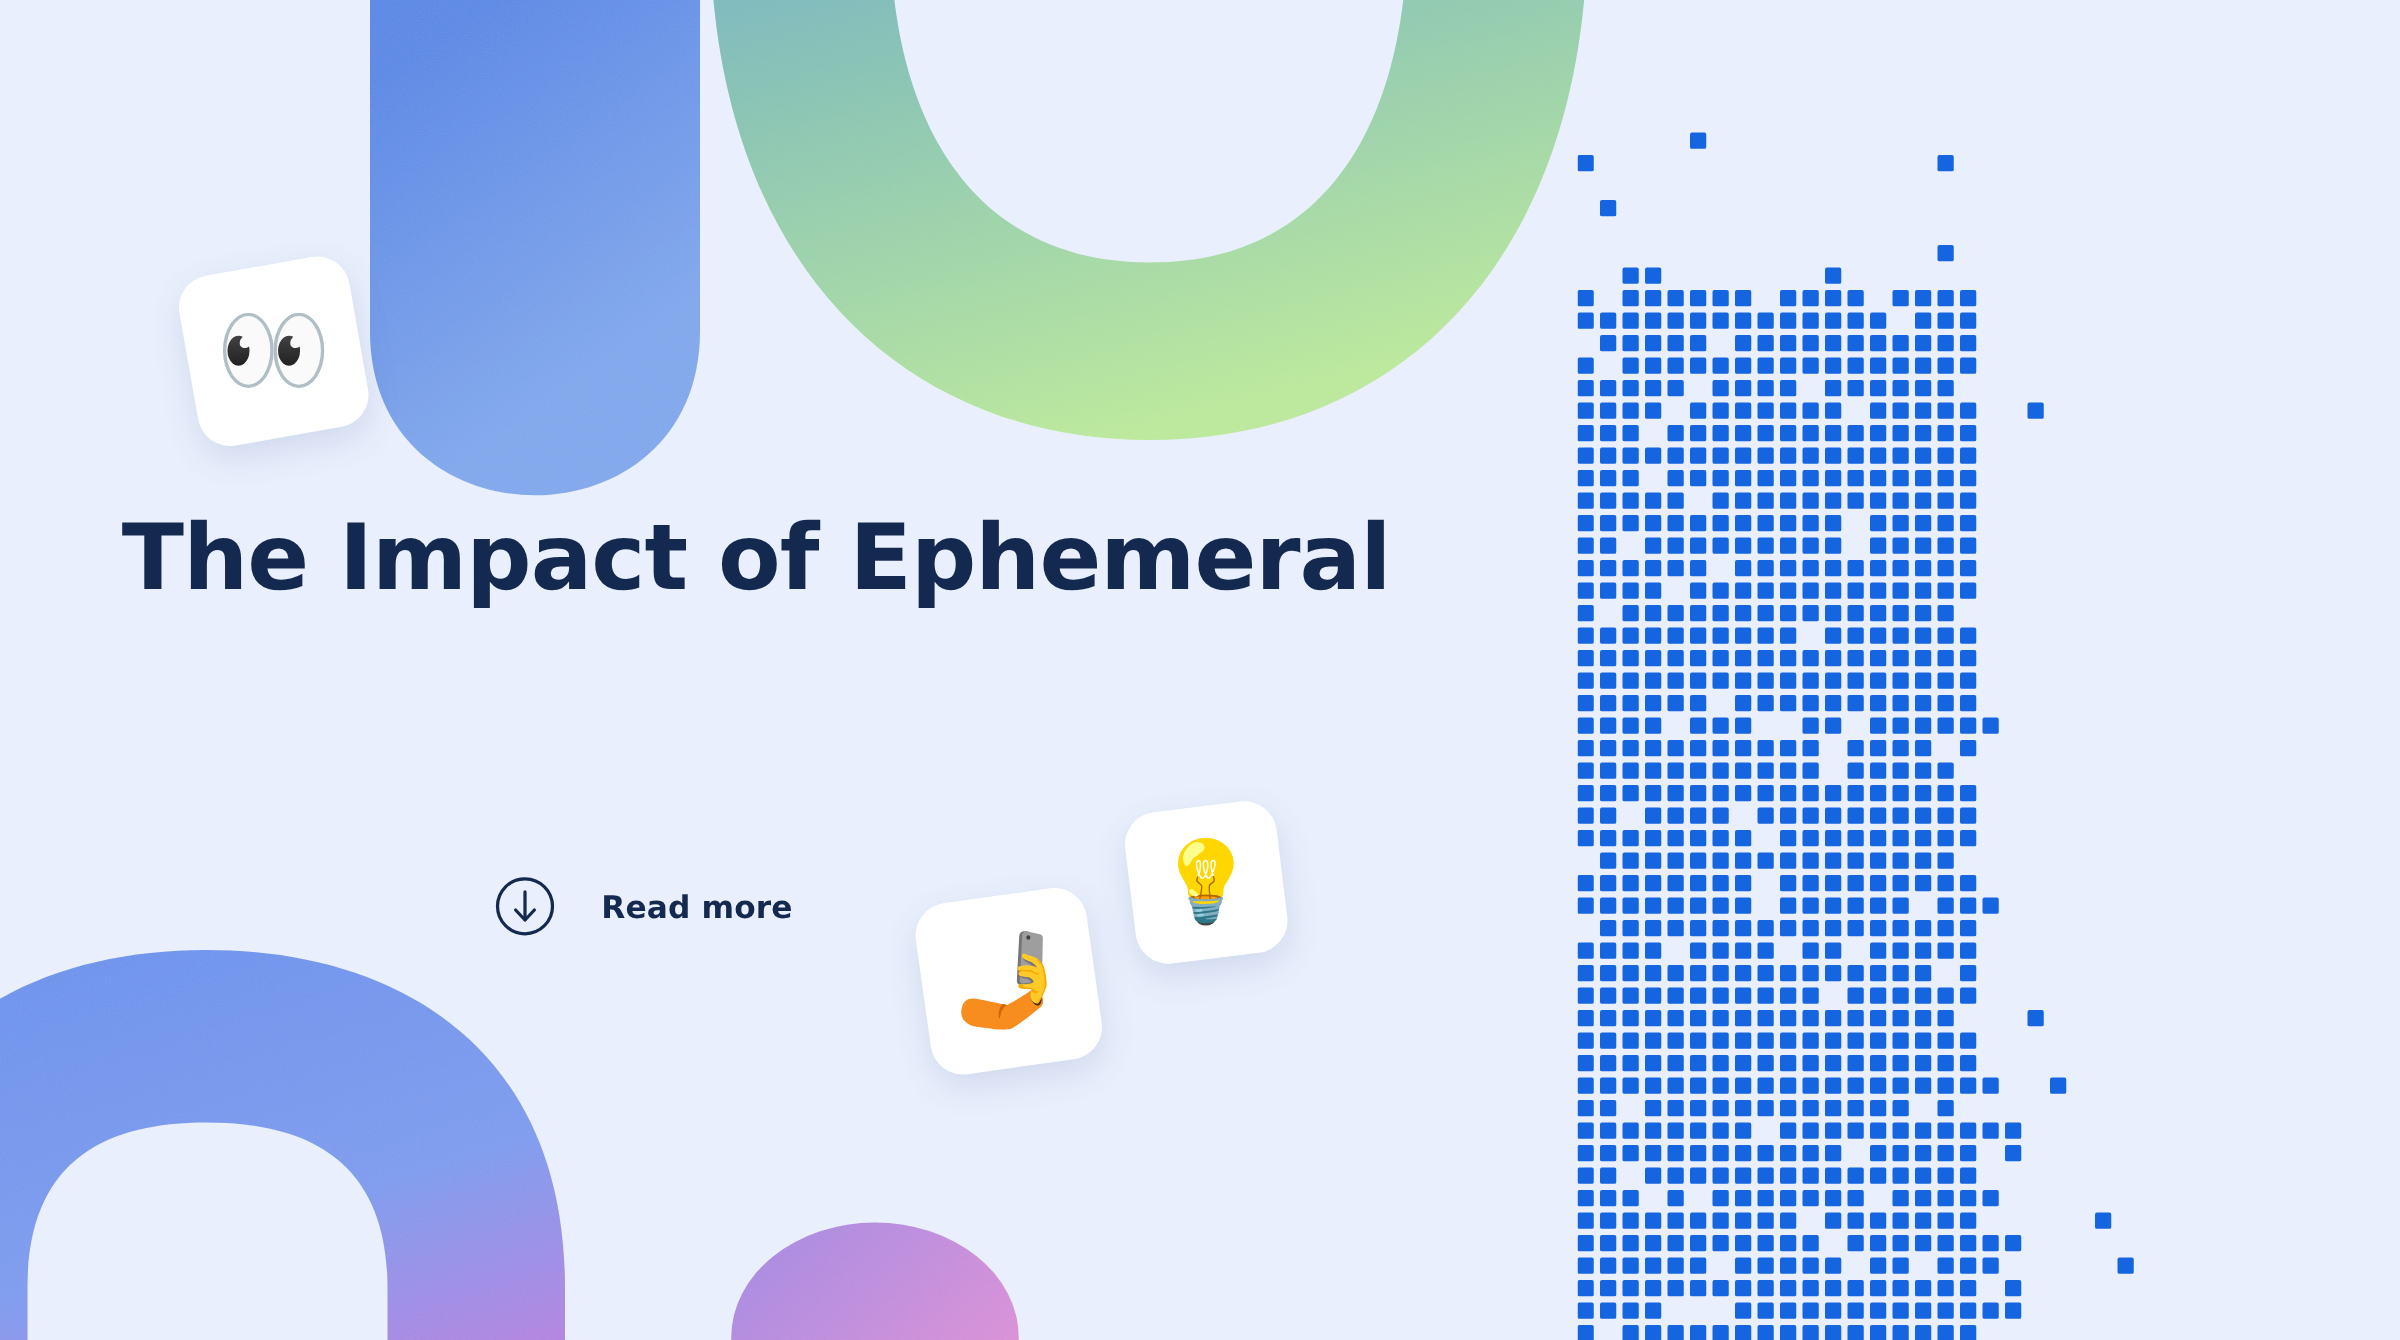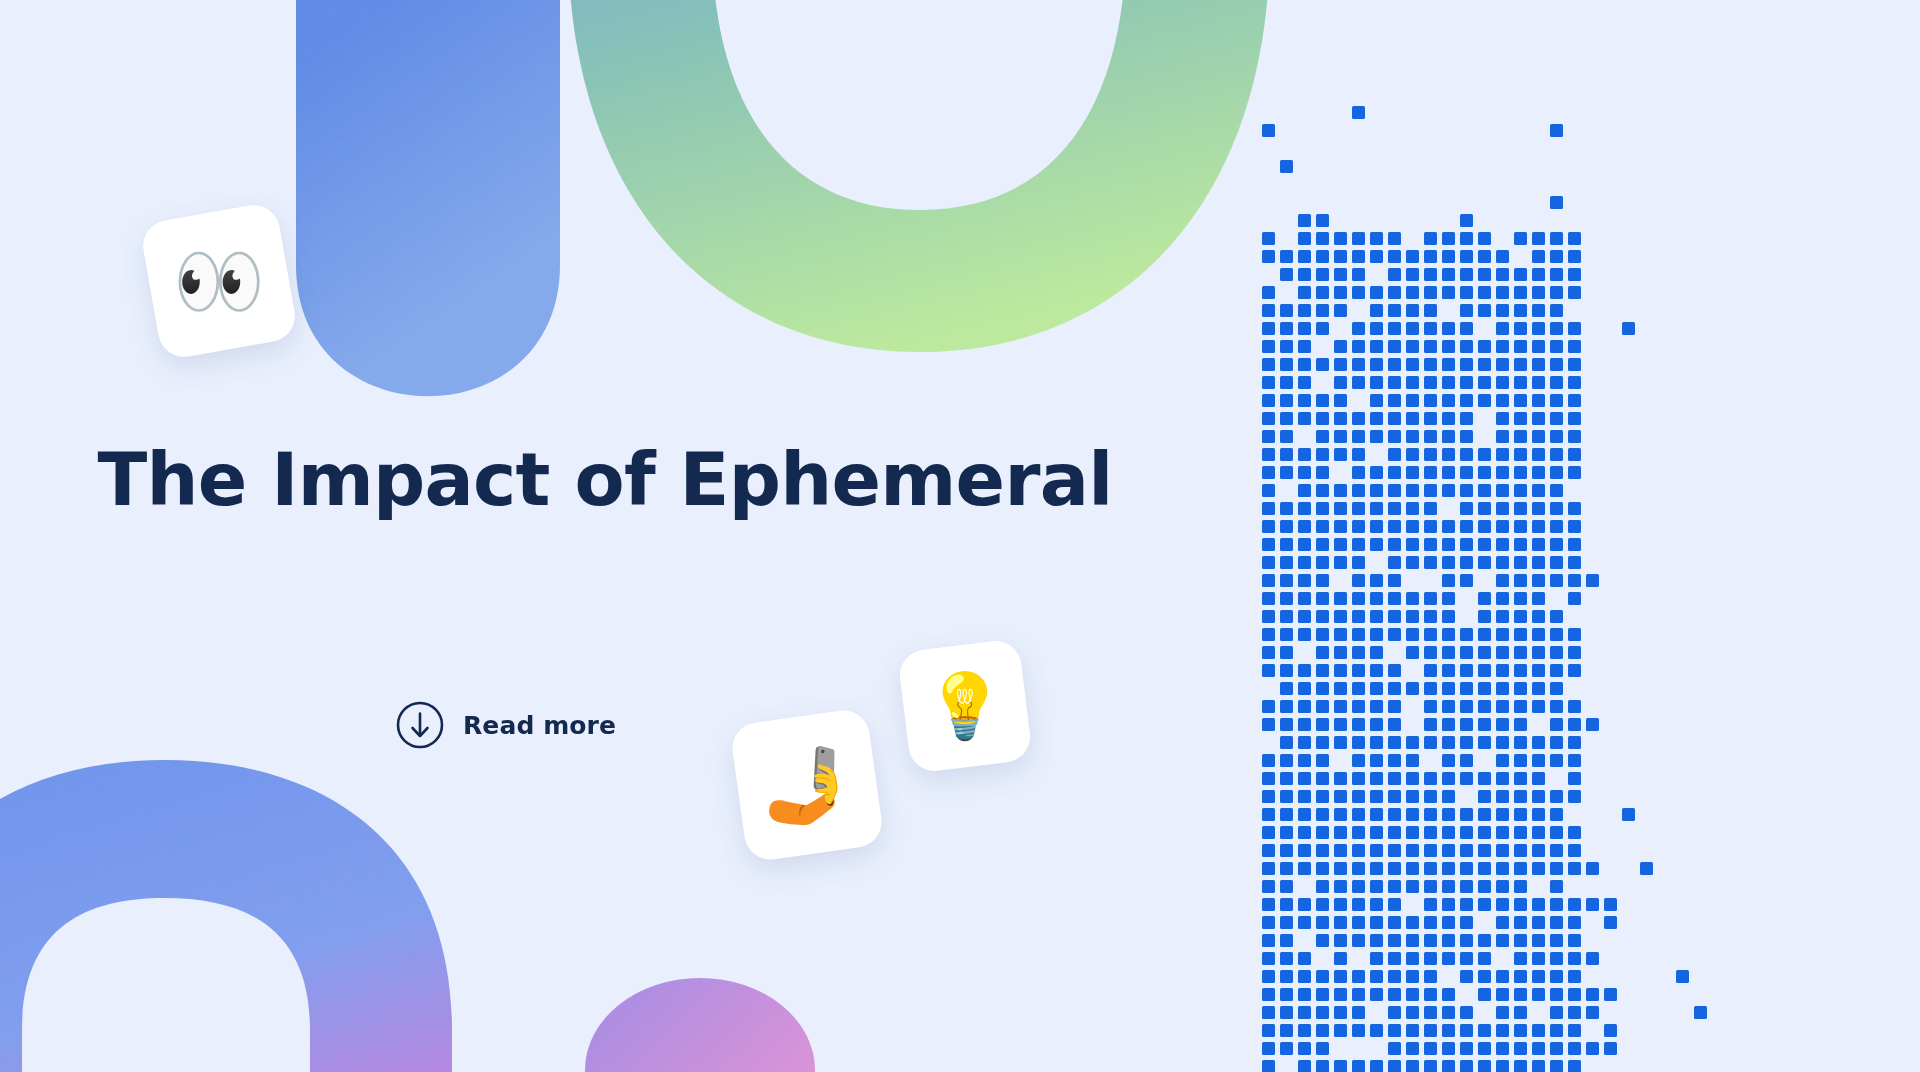--- a/index.html
+++ b/index.html
@@ -64,31 +64,30 @@
     left: 60px;
     top: 405px;
     width: 1090px;
     text-align: center;
     color: #14294f;
     font-size: 73px;
     line-height: 1.16;
     font-weight: 700;
     letter-spacing: -0.01em;
     font-family: "DejaVu Sans", sans-serif;
-    margin-top: 33px;
   }
   .headline .line { display: block; white-space: nowrap; }
 
   .read-more {
     position: absolute;
     left: 395px;
     top: 700px;
     display: flex;
     align-items: center;
-    gap: 18px;
+    gap: 36px;
     cursor: pointer;
     background: none;
     border: none;
     padding: 0;
   }
 
   .read-more-icon {
     width: 50px;
     height: 50px;
     flex: 0 0 50px;

